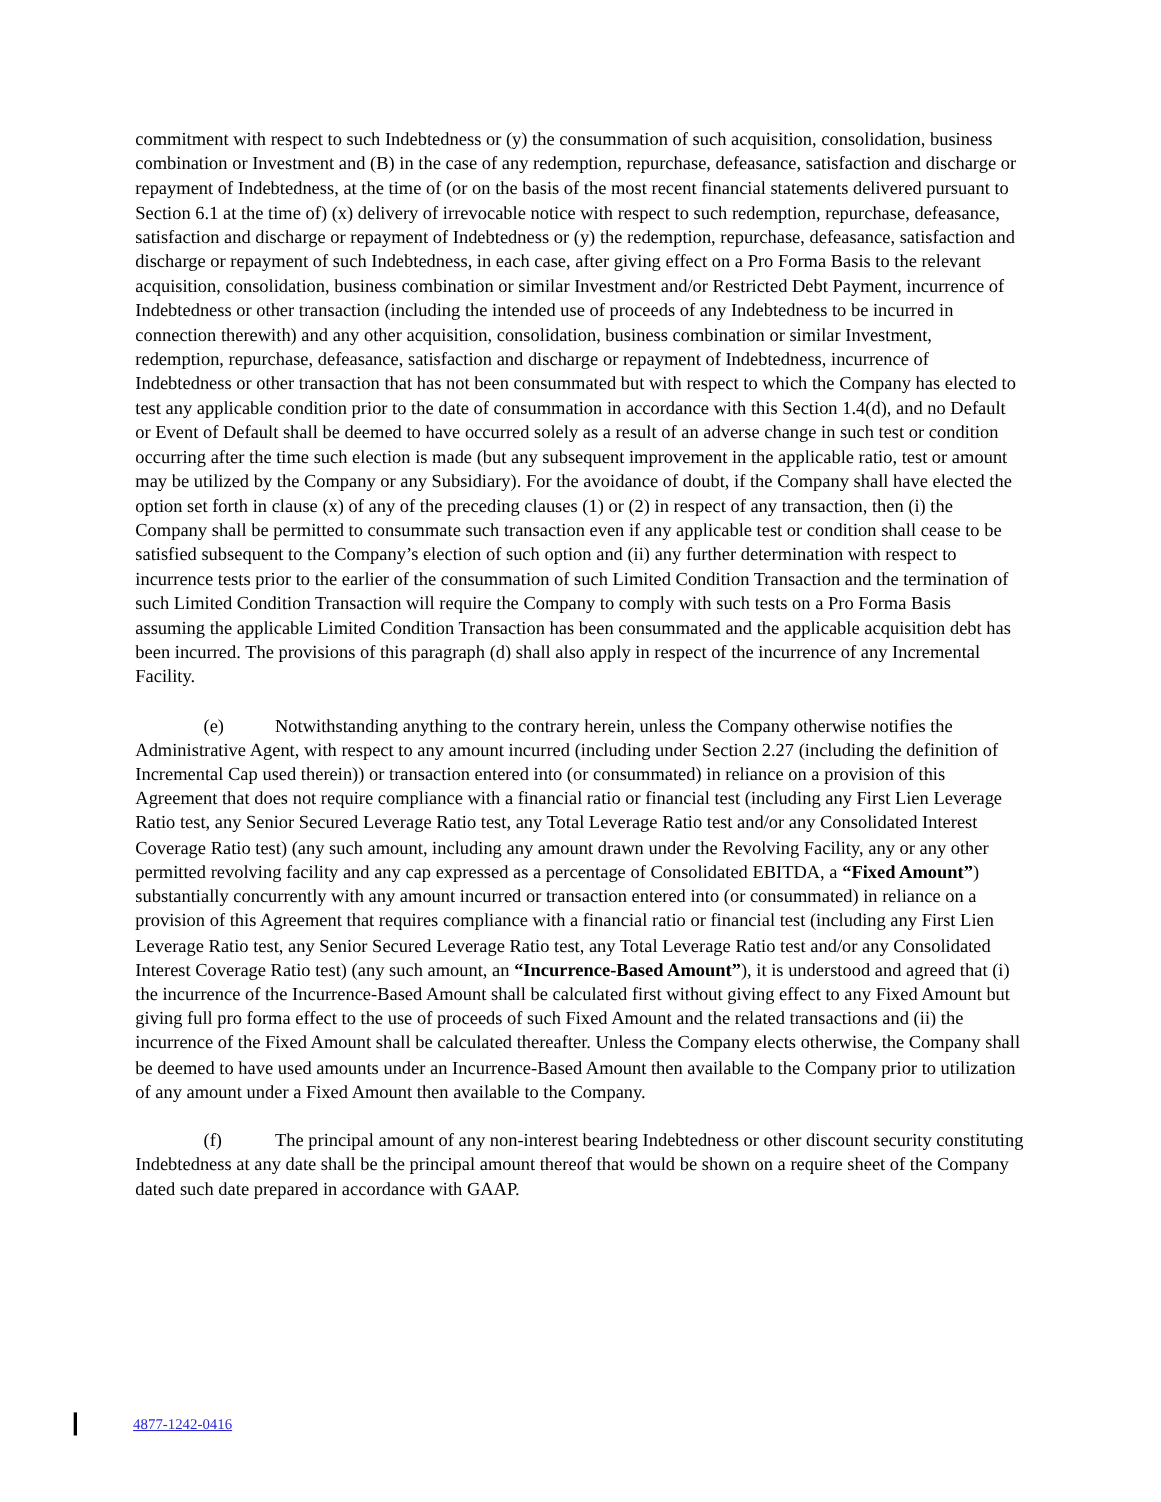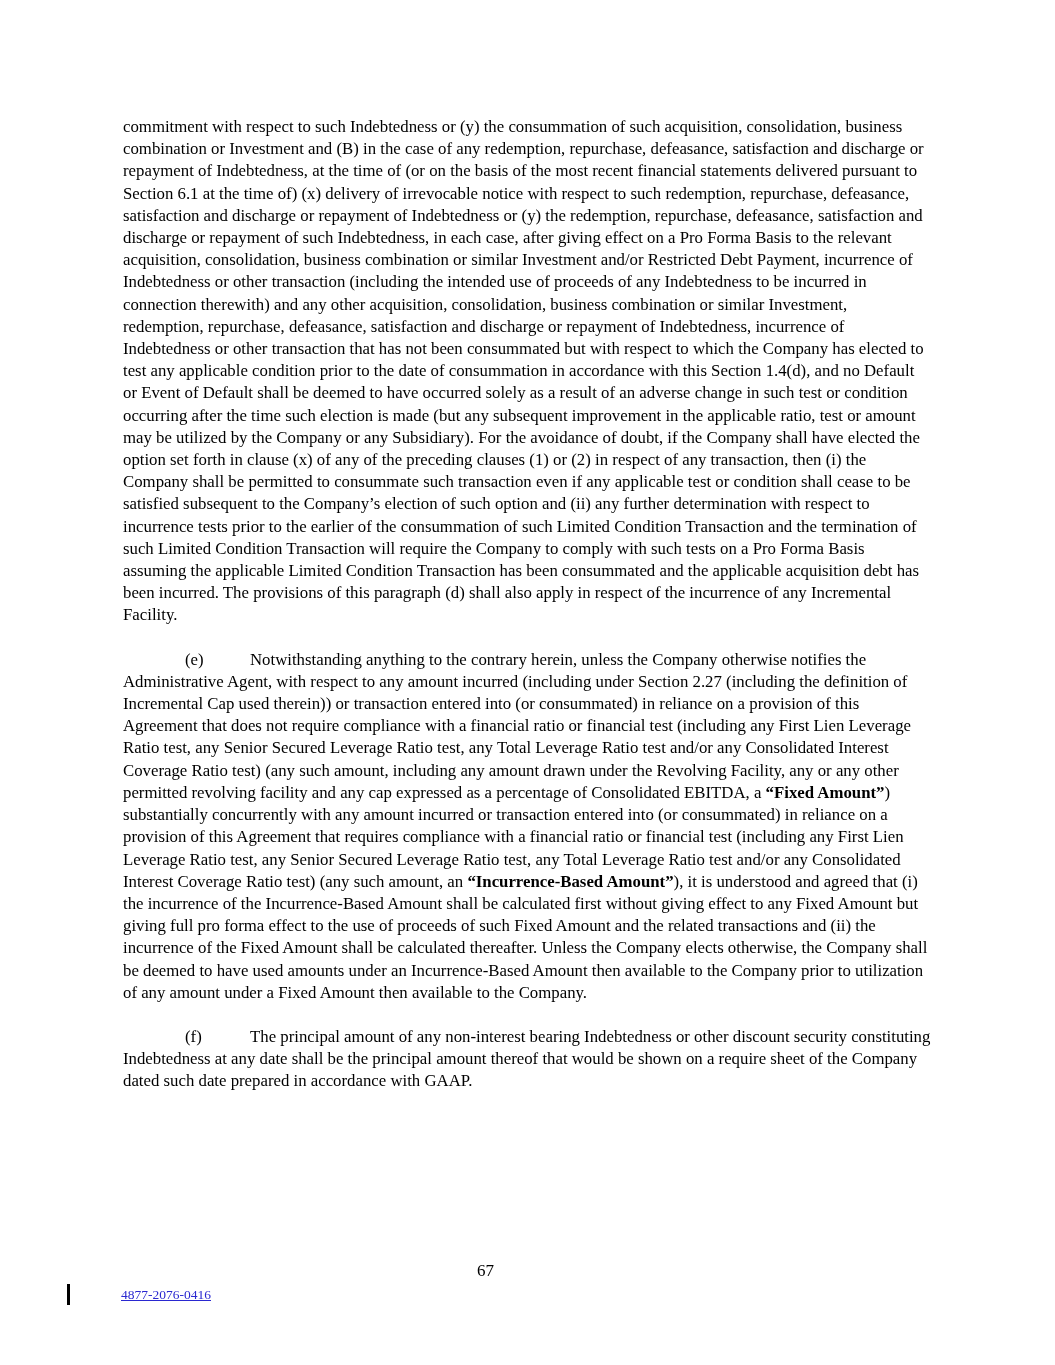--- a/index.html
+++ b/index.html
@@ -53,18 +53,17 @@
 </head>
 <body>
 
 <div class="page">
   <div class="content">
     <p class="para noindent"><span>commitment with respect to such Indebtedness or (y) the consummation of such acquisition, consolidation, business combination or Investment and (B) in the case of any redemption, repurchase, defeasance, satisfaction and discharge or repayment of Indebtedness, at the time of (or on the basis of the most recent financial statements delivered pursuant to Section 6.1 at the time of) (x) delivery of irrevocable notice with respect to such redemption, repurchase, defeasance, satisfaction and discharge or repayment of Indebtedness or (y) the redemption, repurchase, defeasance, satisfaction and discharge or repayment of such Indebtedness, in each case, after giving effect on a Pro Forma Basis to the relevant acquisition, consolidation, business combination or similar Investment and/or Restricted Debt Payment, incurrence of Indebtedness or other transaction (including the intended use of proceeds of any Indebtedness to be incurred in connection therewith) and any other acquisition, consolidation, business combination or similar Investment, redemption, repurchase, defeasance, satisfaction and discharge or repayment of Indebtedness, incurrence of Indebtedness or other transaction that has not been consummated but with respect to which the Company has elected to test any applicable condition prior to the date of consummation in accordance with this Section 1.4(d), and no Default or Event of Default shall be deemed to have occurred solely as a result of an adverse change in such test or condition occurring after the time such election is made (but any subsequent improvement in the applicable ratio, test or amount may be utilized by the Company or any Subsidiary). For the avoidance of doubt, if the Company shall have elected the option set forth in clause (x) of any of the preceding clauses (1) or (2) in respect of any transaction, then (i) the Company shall be permitted to consummate such transaction even if any applicable test or condition shall cease to be satisfied subsequent to the Company’s election of such option and (ii) any further determination with respect to incurrence tests prior to the earlier of the consummation of such Limited Condition Transaction and the termination of such Limited Condition Transaction will require the Company to comply with such tests on a Pro Forma Basis assuming the applicable Limited Condition Transaction has been consummated and the applicable acquisition debt has been incurred. The provisions of this paragraph (d) shall also apply in respect of the incurrence of any Incremental Facility.</span></p>
     <p class="para"><span class="plabel">(e)</span><span>Notwithstanding anything to the contrary herein, unless the Company otherwise notifies the Administrative Agent, with respect to any amount incurred (including under Section 2.27 (including the definition of Incremental Cap used therein)) or transaction entered into (or consummated) in reliance on a provision of this Agreement that does not require compliance with a financial ratio or financial test (including any First Lien Leverage Ratio test, any Senior Secured Leverage Ratio test, any Total Leverage Ratio test and/or any Consolidated Interest Coverage Ratio test) (any such amount, including any amount drawn under the Revolving Facility, any or any other permitted revolving facility and any cap expressed as a percentage of Consolidated EBITDA, a </span><b>“Fixed Amount”</b><span>) substantially concurrently with any amount incurred or transaction entered into (or consummated) in reliance on a provision of this Agreement that requires compliance with a financial ratio or financial test (including any First Lien Leverage Ratio test, any Senior Secured Leverage Ratio test, any Total Leverage Ratio test and/or any Consolidated Interest Coverage Ratio test) (any such amount, an </span><b>“Incurrence-Based Amount”</b><span>), it is understood and agreed that (i) the incurrence of the Incurrence-Based Amount shall be calculated first without giving effect to any Fixed Amount but giving full pro forma effect to the use of proceeds of such Fixed Amount and the related transactions and (ii) the incurrence of the Fixed Amount shall be calculated thereafter. Unless the Company elects otherwise, the Company shall be deemed to have used amounts under an Incurrence-Based Amount then available to the Company prior to utilization of any amount under a Fixed Amount then available to the Company.</span></p>
     <p class="para"><span class="plabel">(f)</span><span>The principal amount of any non-interest bearing Indebtedness or other discount security constituting Indebtedness at any date shall be the principal amount thereof that would be shown on a require sheet of the Company dated such date prepared in accordance with GAAP.</span></p>
   </div>
 
-  <div class="pagenum">67</div>
 
   <div class="changebar"></div>
 
-  <a class="docid" href="#">4877-2076-0416</a>
+  <a class="docid" href="#">4877-1242-0416</a>
 </div>
 
 </body></html>

